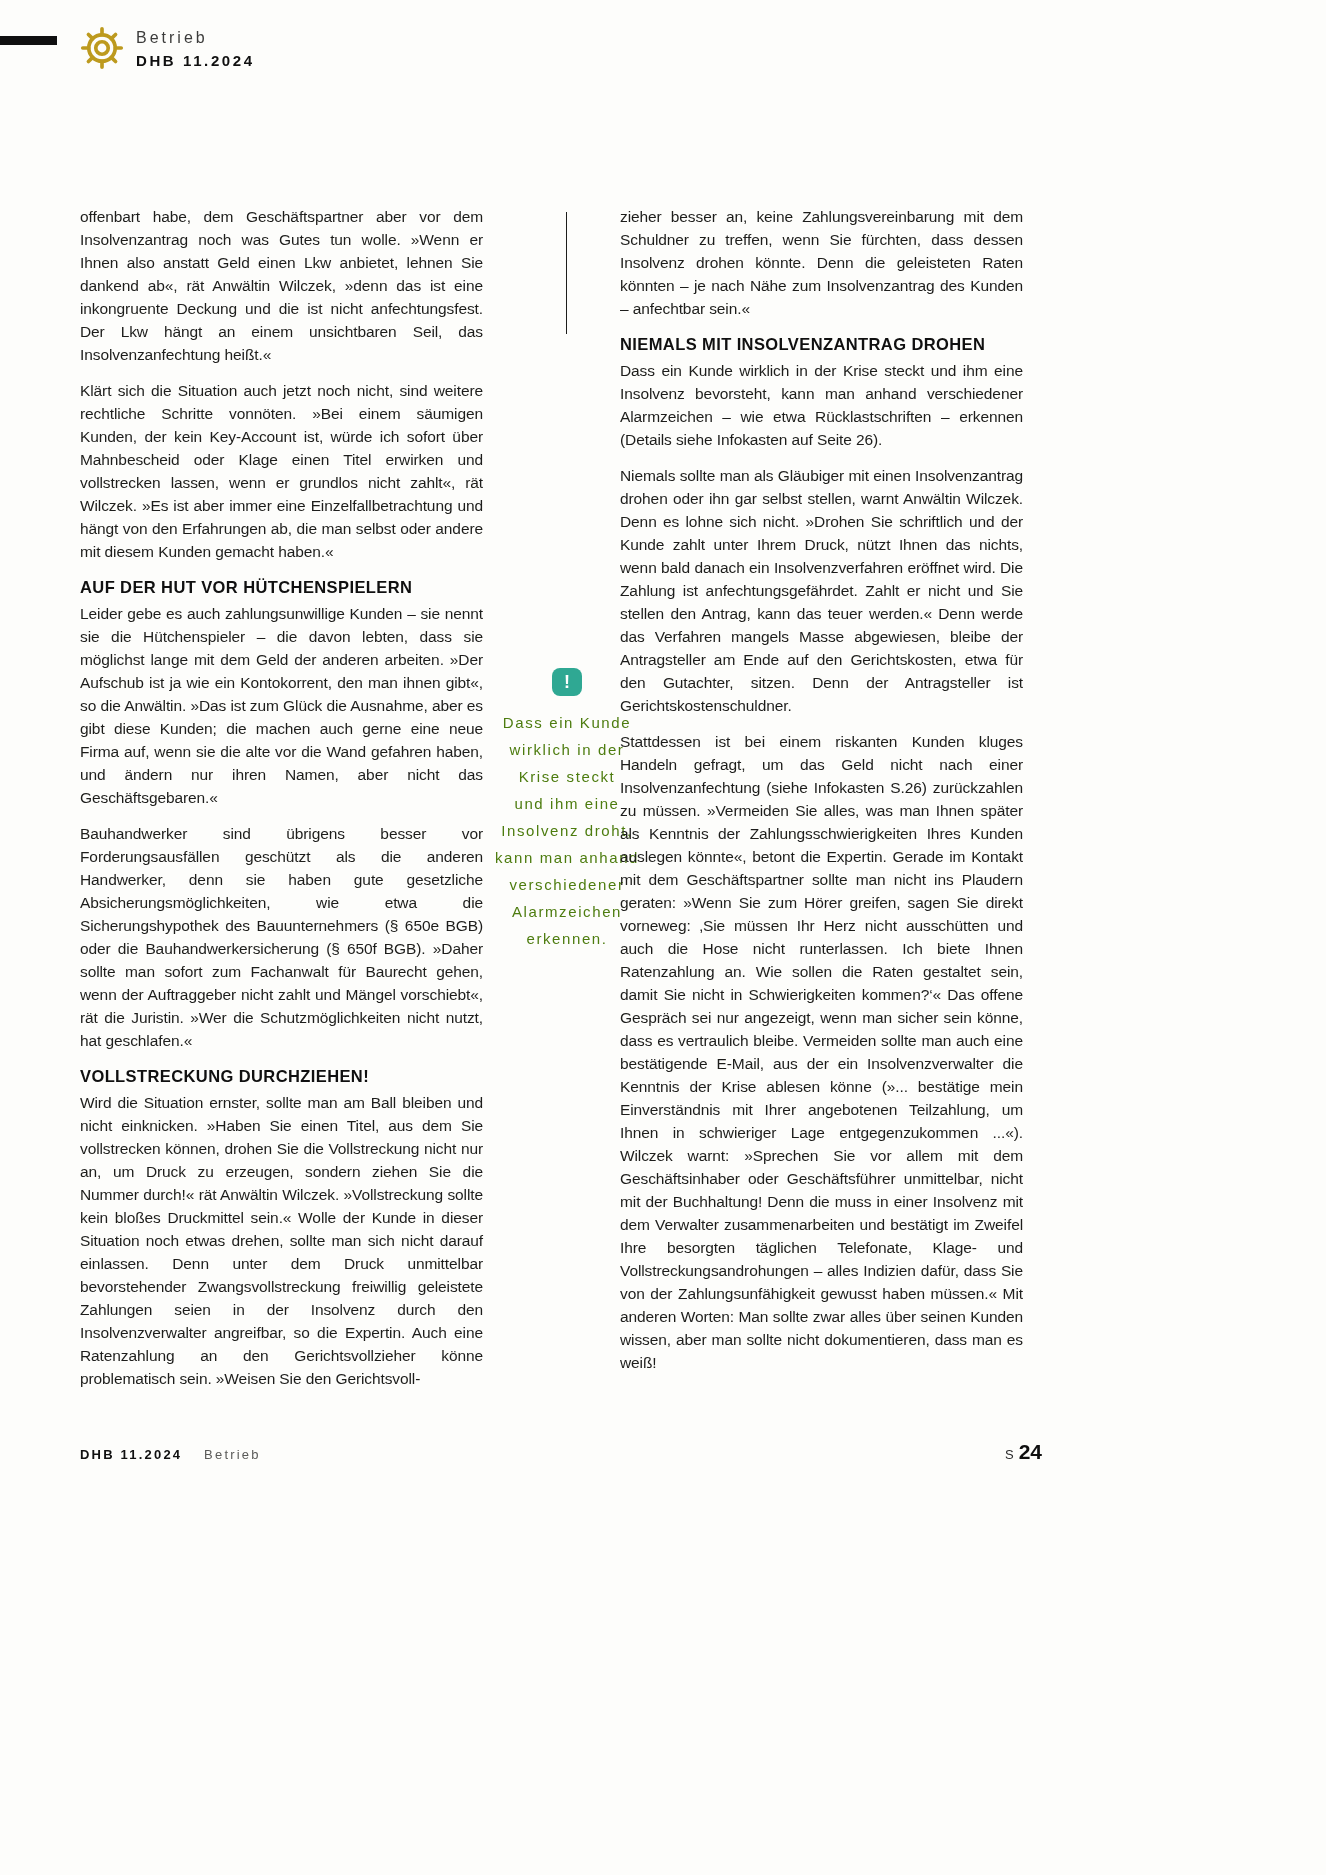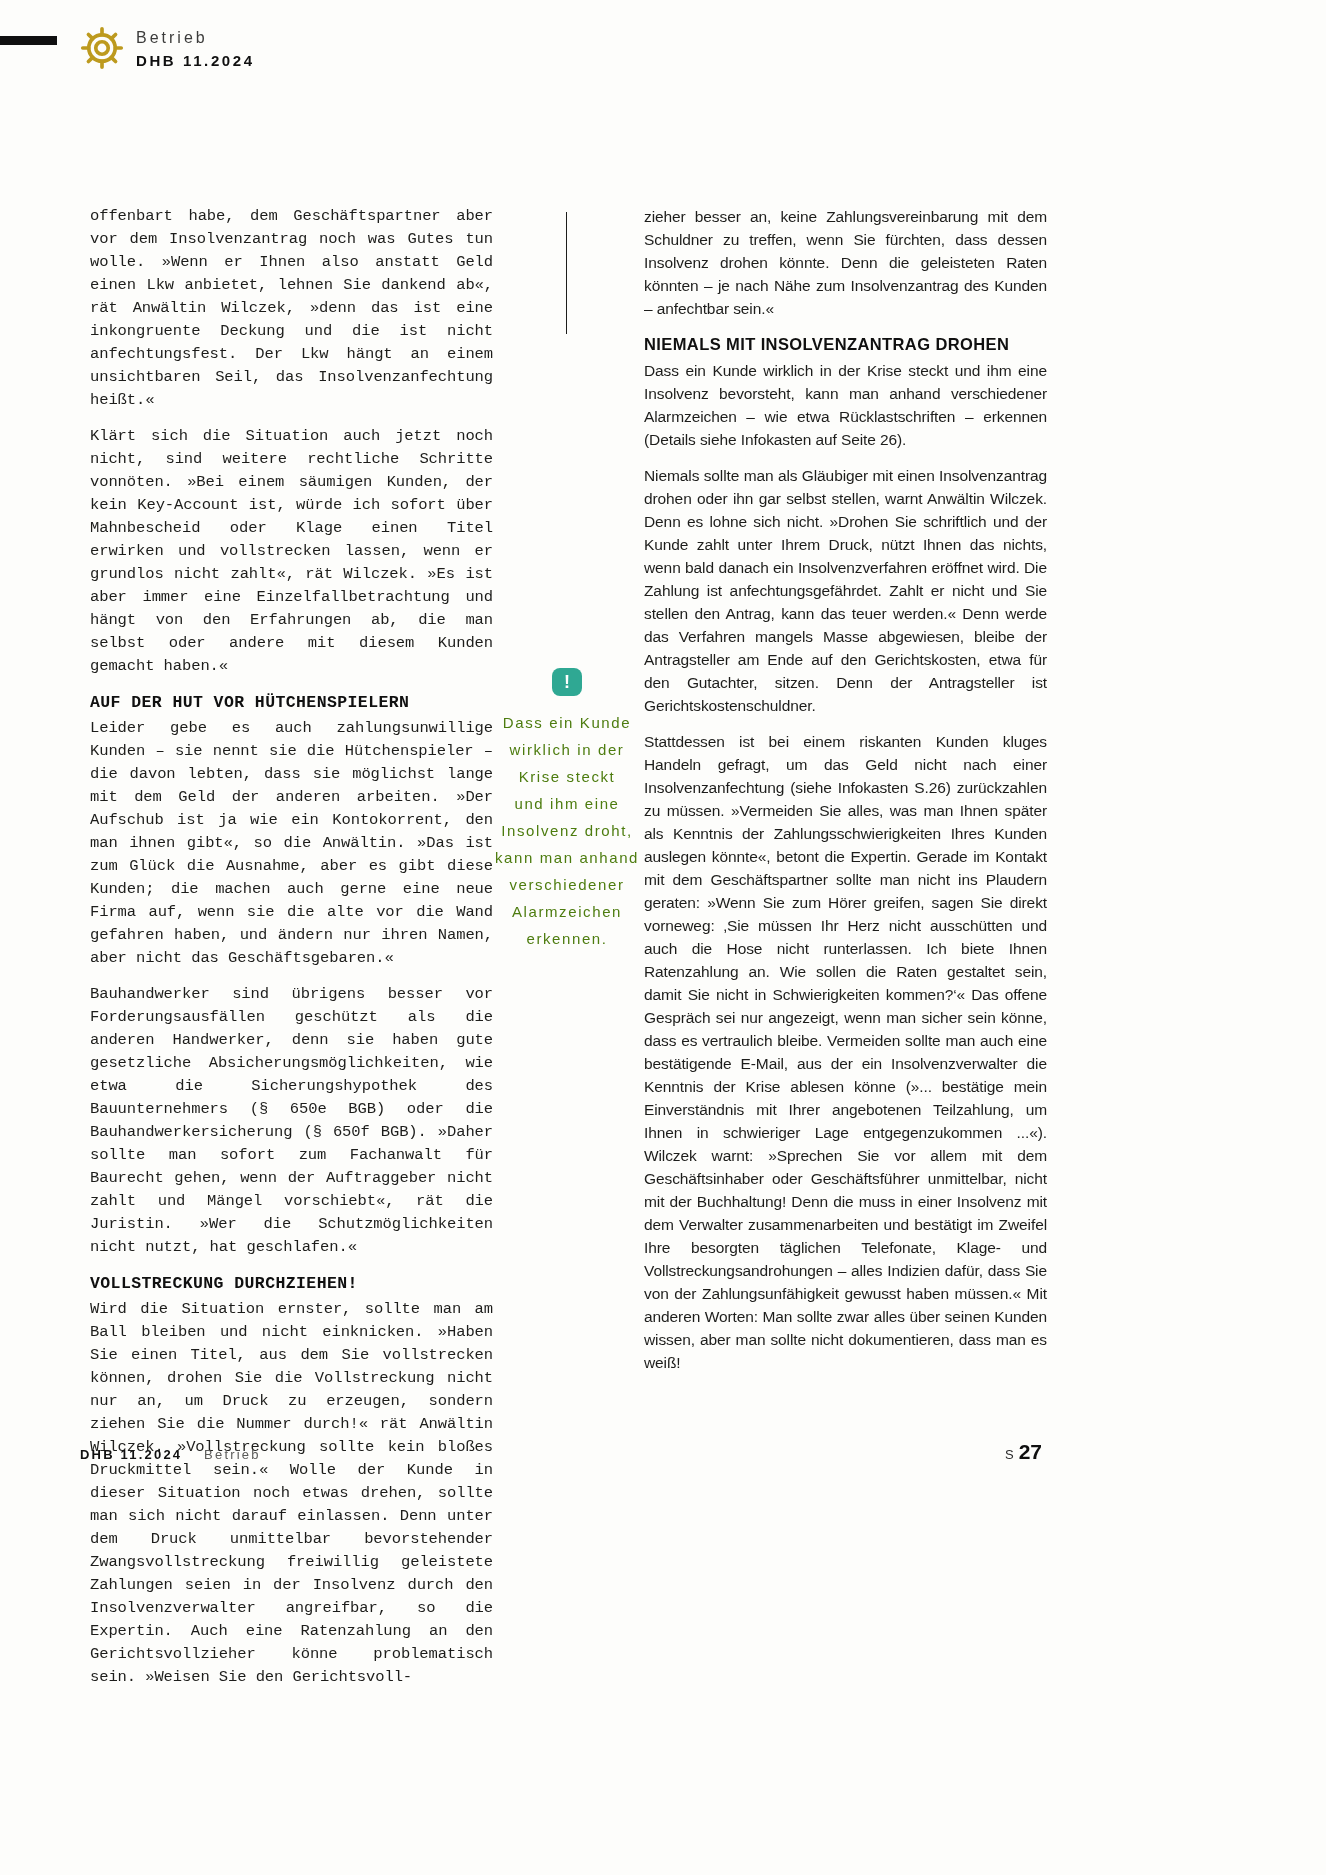--- a/index.html
+++ b/index.html
@@ -17,22 +17,22 @@
   .masthead-section { font-size:16px; letter-spacing:3px; color:#3c3c3b; }
   .masthead-issue { font-size:15px; font-weight:bold; letter-spacing:2.6px; color:#101010; margin-top:5px; }
 
   .divider-v { position:absolute; left:566px; top:212px; width:1px; height:122px; background:#1d1d1b; }
 
   .col {
     position:absolute; top:205px; width:403px;
     font-size:15.5px; line-height:23px; text-align:justify;
     letter-spacing:-0.1px; hyphens:auto; -webkit-hyphens:auto;
   }
-  .col-left { left:90px;font-family:Liberation Mono, monospace; }
-  .col-right { left:644px; }
+  .col-left { left:80px; }
+  .col-right { left:620px; }
   .col p { margin-bottom:13px; }
   .col h2 {
     font-size:16.5px; font-weight:bold; letter-spacing:0.4px;
     color:#101010; text-align:left; margin:9px 0 3px 0;
   }
 
   .pullquote { position:absolute; left:490px; top:668px; width:154px; text-align:center; }
   .pq-icon {
     width:30px; height:28px; margin:0 auto 13px auto;
     background:#2fa893; border-radius:8px;
@@ -109,17 +109,17 @@
     <p>Stattdessen ist bei einem riskanten Kunden kluges Handeln gefragt, um das Geld nicht nach einer Insolvenzanfechtung (siehe Infokasten S.26) zurückzahlen zu müssen. »Vermeiden Sie alles, was man Ihnen später als Kenntnis der Zahlungsschwierigkeiten Ihres Kunden auslegen könnte«, betont die Expertin. Gerade im Kontakt mit dem Geschäftspartner sollte man nicht ins Plaudern geraten: »Wenn Sie zum Hörer greifen, sagen Sie direkt vorneweg: ‚Sie müssen Ihr Herz nicht ausschütten und auch die Hose nicht runterlassen. Ich biete Ihnen Ratenzahlung an. Wie sollen die Raten gestaltet sein, damit Sie nicht in Schwierigkeiten kommen?‘« Das offene Gespräch sei nur angezeigt, wenn man sicher sein könne, dass es vertraulich bleibe. Vermeiden sollte man auch eine bestätigende E-Mail, aus der ein Insolvenzverwalter die Kenntnis der Krise ablesen könne (»... bestätige mein Einverständnis mit Ihrer angebotenen Teilzahlung, um Ihnen in schwieriger Lage entgegenzukommen ...«). Wilczek warnt: »Sprechen Sie vor allem mit dem Geschäftsinhaber oder Geschäftsführer unmittelbar, nicht mit der Buchhaltung! Denn die muss in einer Insolvenz mit dem Verwalter zusammenarbeiten und bestätigt im Zweifel Ihre besorgten täglichen Telefonate, Klage- und Vollstreckungsandrohungen – alles Indizien dafür, dass Sie von der Zahlungsunfähigkeit gewusst haben müssen.« Mit anderen Worten: Man sollte zwar alles über seinen Kunden wissen, aber man sollte nicht dokumentieren, dass man es weiß!</p>
   </section>
 
   <footer class="page-footer">
     <div class="footer-left">
       <span class="footer-issue">DHB 11.2024</span>
       <span class="footer-section">Betrieb</span>
     </div>
     <div class="footer-right">
       <span class="footer-page-prefix">S</span>
-      <span class="footer-page-number">27</span>
+      <span class="footer-page-number">24</span>
     </div>
   </footer>
 
 </div>
 
 </body></html>

